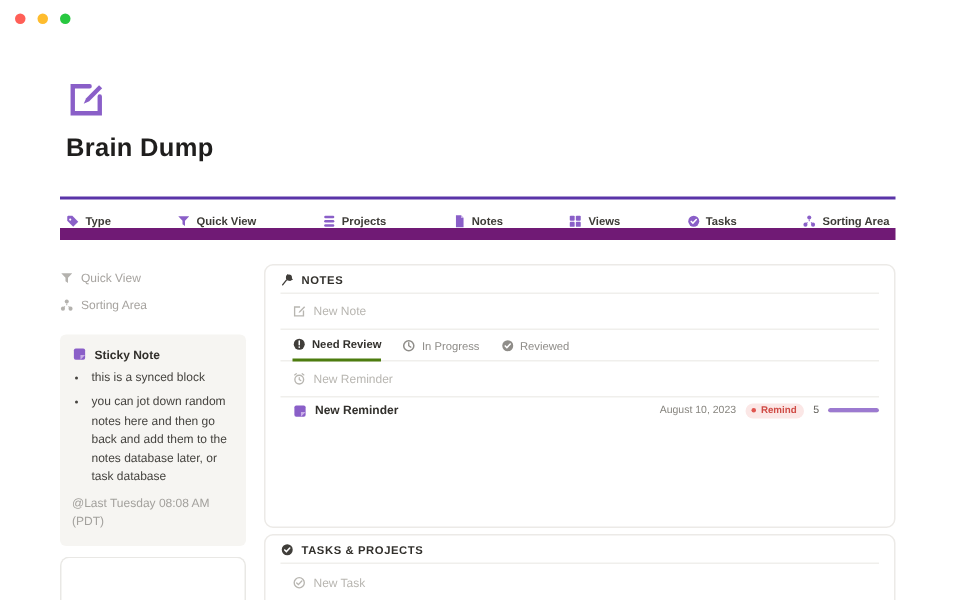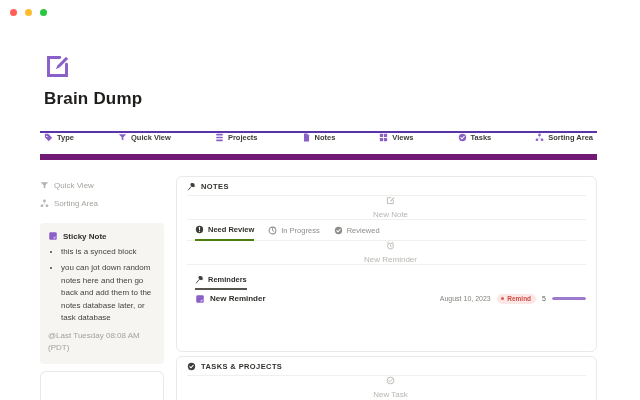--- a/index.html
+++ b/index.html
@@ -11,22 +11,22 @@
   .lights { left:10px; top:9px; display:flex; gap:8px; }
   .dot { width:7px; height:7px; border-radius:50%; }
   .dot.r{background:#ff5f57}.dot.y{background:#febc2e}.dot.g{background:#28c840}
 
   
   .page-icon { left:44px; top:53px; width:27px; height:27px; }
   .page-title { left:44px; top:89px; font-size:17px; font-weight:bold; color:#1f1e1d; letter-spacing:.2px; }
 
   
   .navbar { left:40px; top:131px; width:557px; height:29px;
-    border-top:2px solid #5a34a8; border-bottom:6px solid #701a75;
-    display:flex; align-items:flex-start; justify-content:space-between; padding:0 4px; }
+    border-top:2px solid #5a34a8; border-bottom:8px solid #701a75;
+    display:flex; align-items:flex-end; justify-content:space-between; padding:0 4px; }
   .nav-item { display:flex; align-items:center; gap:4px; font-size:7.5px; font-weight:bold; color:#3d3b37; cursor:pointer; }
   .nav-item svg { display:block; }
 
   
   .sidebar { left:40px; top:176px; width:124px; }
   .main { left:176px; top:176px; width:421px; }
 
   
   .side-link { display:flex; align-items:center; gap:5px; height:18px; font-size:8px; color:#a6a39f; }
   .sticky { margin-top:11px; background:#f6f5f2; border-radius:4px; padding:8px 8px 10px; }
@@ -39,21 +39,21 @@
     padding-bottom:4px; border-bottom:2px solid #55534e; margin-bottom:-1px; }
   .inbox-card { margin-top:7px; border:1px solid #e9e8e5; border-bottom:none; border-radius:6px 6px 0 0; padding:8px; height:30px; }
 
   
   .card { border:1px solid #eceae7; border-radius:6px; background:#fff; padding:0 10px; }
   .card.notes { height:176px; }
   .card.tasks { margin-top:4px; height:54px; }
   .card-head { display:flex; align-items:center; gap:5px; height:19px; border-bottom:1px solid #f0efec;
     font-size:7.5px; font-weight:bold; letter-spacing:.4px; color:#32302c; }
   .input-row { display:flex; align-items:center; gap:5px; height:24px; padding-left:8px;
-    font-size:8px; color:#b8b6b1; border-bottom:1px solid #f0efec;flex-direction:column; }
+    font-size:8px; color:#b8b6b1; border-bottom:1px solid #f0efec; }
   .tabs { display:flex; align-items:flex-end; gap:14px; height:21px; padding-left:8px; border-bottom:1px solid #f0efec; }
   .tab { display:flex; align-items:center; gap:4px; font-size:7.5px; color:#8f8d89; padding-bottom:5px; cursor:pointer; }
   .tab.active { color:#32302c; font-weight:bold; border-bottom:2px solid #4d7c0f; margin-bottom:-1px; }
   .note-row { display:flex; align-items:center; gap:5px; height:19px; padding-left:8px; font-size:8px; }
   .note-row .title { font-weight:bold; color:#32302c; }
   .meta { margin-left:auto; display:flex; align-items:center; gap:6px; }
   .date { font-size:7px; color:#87857f; }
   .count { font-size:7px; color:#5f5d58; }
   .badge { font-size:6.5px; font-weight:bold; padding:1.5px 5px 1.5px 4px; border-radius:8px;
     display:flex; align-items:center; gap:3px; }
@@ -224,29 +224,20 @@
 
 
     <div class="input-row">
       <svg width="9" height="9" viewBox="0 0 16 16">
           <circle cx="8" cy="9" r="5.2" fill="none" stroke="#b8b6b1" stroke-width="1.6"></circle>
           <path d="M8 6.5V9l1.8 1.2M2.5 3.5L4.5 2M13.5 3.5L11.5 2" stroke="#b8b6b1" stroke-width="1.4" fill="none" stroke-linecap="round"></path>
         </svg>
       <span>New Reminder</span>
     </div>
 
-    <div class="subtab-row">
-      <span class="subtab">
-        <svg width="9" height="9" viewBox="0 0 16 16">
-            <circle cx="10" cy="5.5" r="3.6" fill="#403e3a"></circle>
-            <path d="M7 8.5L2.5 14M8.5 2.5l5 5-2.2 1-3.8-3.8z" stroke="#403e3a" stroke-width="1.6" fill="none" stroke-linecap="round"></path>
-          </svg>
-        <span>Reminders</span>
-      </span>
-    </div>
 
 
     <div class="note-row" style="height:17px;">
       <svg width="10" height="10" viewBox="0 0 16 16">
           <rect x="2" y="2" width="12" height="12" rx="2" fill="#8a5fc8"></rect>
           <path d="M9 14v-5h5" fill="#c9aee8"></path>
         </svg>
       <span class="title">New Reminder</span>
       <div class="meta">
         <span class="date">August 10, 2023</span>

